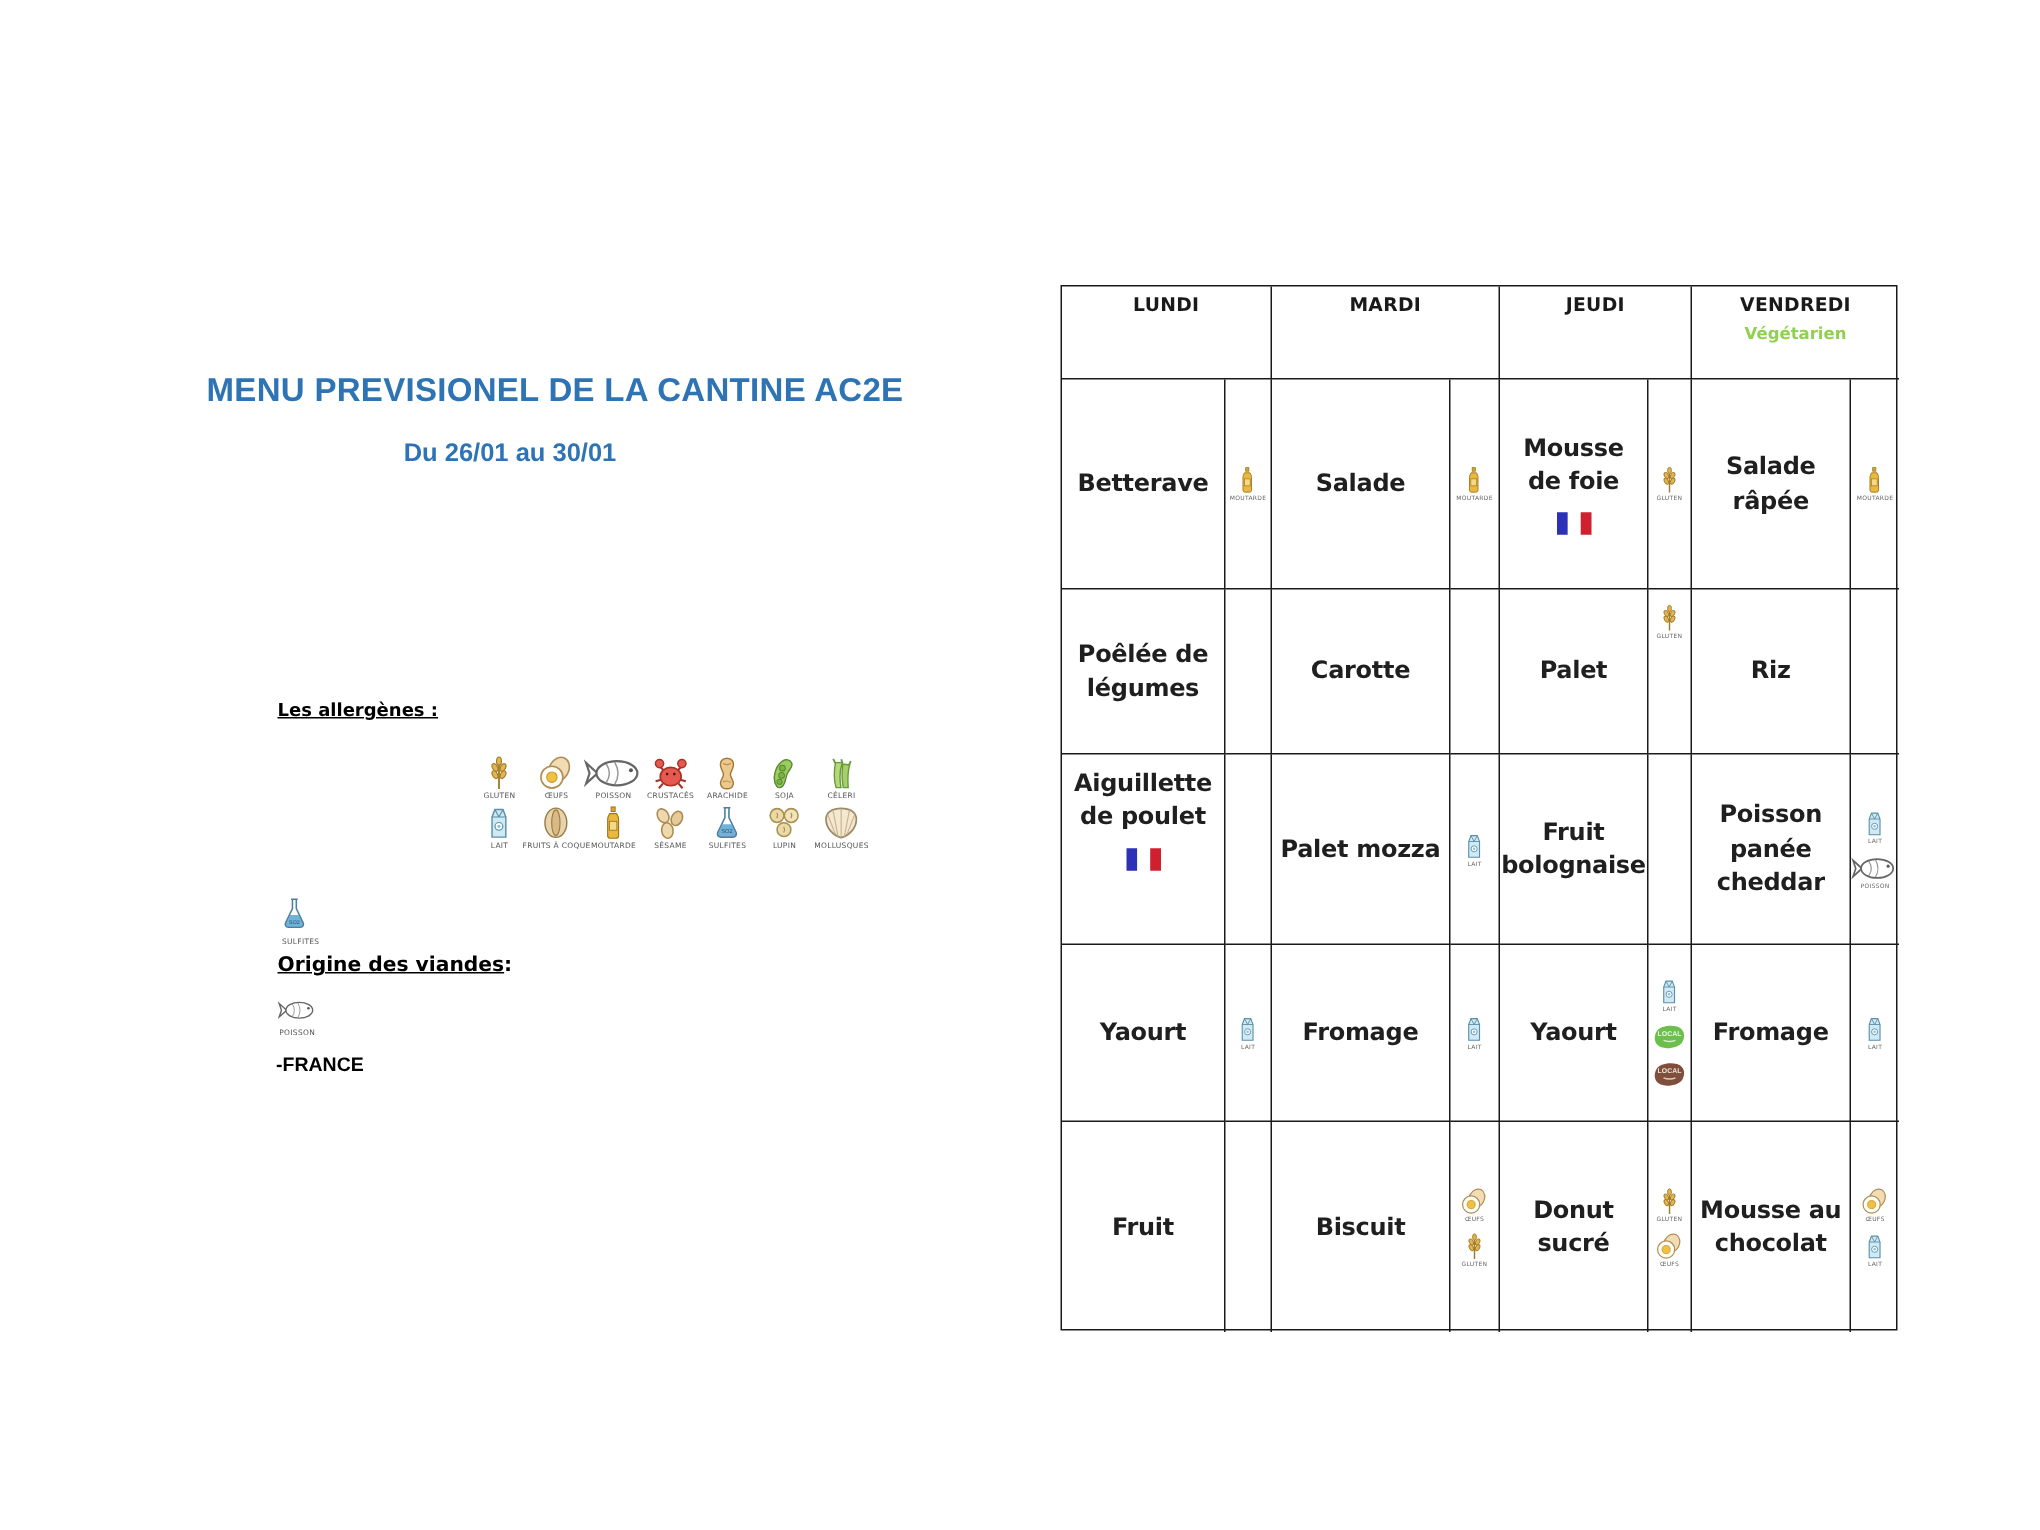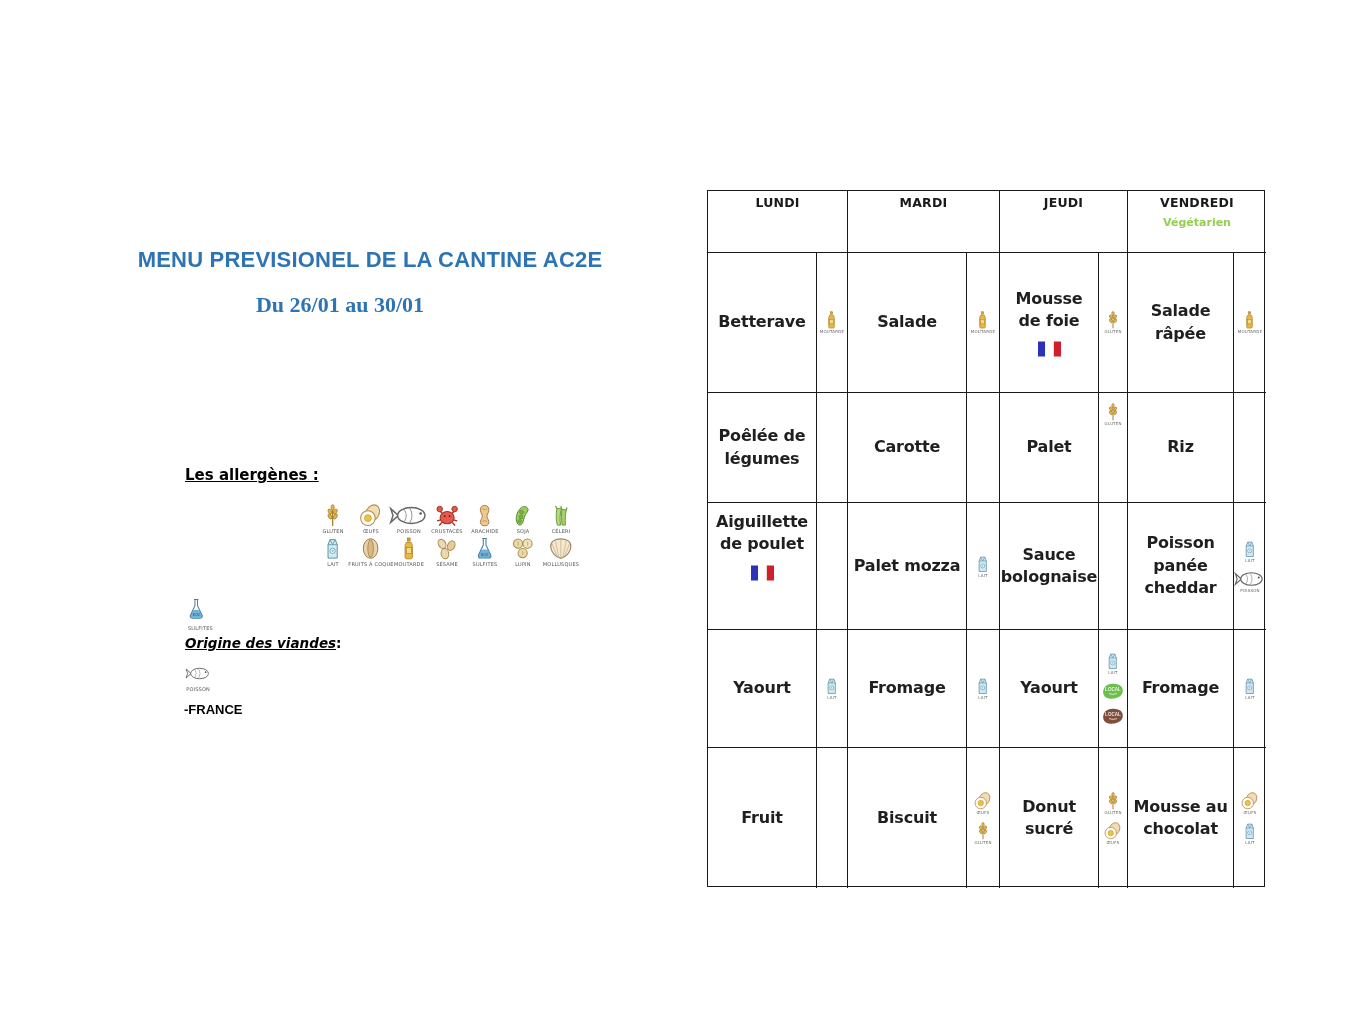--- a/index.html
+++ b/index.html
@@ -8,40 +8,40 @@
     font-family:"DejaVu Sans",sans-serif;overflow:hidden;
   }
   
   .doc-title{
     position:absolute;left:40px;top:247px;width:660px;text-align:center;
     font-family:"Liberation Sans",sans-serif;font-weight:bold;font-size:22px;
     letter-spacing:.2px;
   }
   .doc-subtitle{
     position:absolute;left:40px;top:292px;width:600px;text-align:center;
-    font-family:Liberation Serif, serif;font-weight:bold;font-size:22px;
+    font-family:Liberation Sans, sans-serif;font-weight:bold;font-size:17px;
   }
   .allergen-heading{
     position:absolute;left:185px;top:466px;
-    font-weight:bold;font-size:15px;color:#000;text-decoration:underline;
+    font-weight:bold;font-size:12px;color:#000;text-decoration:underline;
   }
   .legend{position:absolute;left:314px;top:504px;}
   .legend-row{display:flex;margin-bottom:3px;}
   .legend .icon-unit{width:38px;display:flex;flex-direction:column;align-items:center;}
   .legend .icon-unit svg{height:23px;width:auto;display:block;}
   .icon-caption{
     font-size:5px;color:#555;margin-top:2px;white-space:nowrap;line-height:1;
     letter-spacing:.2px;text-align:center;
   }
   .standalone-sulfites{position:absolute;left:188px;top:598px;display:flex;flex-direction:column;align-items:center;}
   .standalone-sulfites svg{height:22px;width:auto;}
   .origin-heading{
     position:absolute;left:185px;top:635px;font-weight:bold;font-size:13.5px;color:#000;
   }
-  .origin-heading .underlined{text-decoration:underline;font-style:italic;}
+  .origin-heading .underlined{text-decoration:underline;}
   .origin-fish{position:absolute;left:185px;top:666px;display:flex;flex-direction:column;align-items:center;}
   .origin-fish svg{height:15px;width:auto;}
   .origin-country{
     position:absolute;left:184px;top:702px;font-family:"Liberation Sans",sans-serif;
     font-weight:bold;font-size:13px;color:#000;
   }
   
   .menu-table{
     position:absolute;left:707px;top:158px;width:558px;height:697px;
     display:grid;box-sizing:border-box;
@@ -363,21 +363,21 @@
           <svg viewBox="0 0 18 24">
             <path d="M4.2 8 L4.2 22 L13.8 22 L13.8 8 L11.8 2.8 L6.2 2.8 Z" fill="#cfe9f5" stroke="#5b8fa6" stroke-width="1"></path>
             <path d="M4.2 8 L13.8 8 M6.2 2.8 L9 8 M11.8 2.8 L9 8" stroke="#5b8fa6" stroke-width="0.8" fill="none"></path>
             <circle cx="9" cy="14.5" r="2.7" fill="#fff" stroke="#5b8fa6" stroke-width="0.8"></circle>
             <circle cx="9" cy="14.5" r="1.1" fill="#7ec3e0"></circle>
           </svg>
           <div class="icon-caption">LAIT</div>
         </div>
       </div>
       <div class="cell dish-cell">
-        <div class="dish-text">Sauce bolognaise</div>
+        <div class="dish-text">Fruit bolognaise</div>
       </div>
       <div class="cell strip-cell"></div>
       <div class="cell dish-cell">
         <div class="dish-text">Poisson panée cheddar</div>
       </div>
       <div class="cell strip-cell last-col">
         <div class="icon-unit">
           <svg viewBox="0 0 18 24">
             <path d="M4.2 8 L4.2 22 L13.8 22 L13.8 8 L11.8 2.8 L6.2 2.8 Z" fill="#cfe9f5" stroke="#5b8fa6" stroke-width="1"></path>
             <path d="M4.2 8 L13.8 8 M6.2 2.8 L9 8 M11.8 2.8 L9 8" stroke="#5b8fa6" stroke-width="0.8" fill="none"></path>

